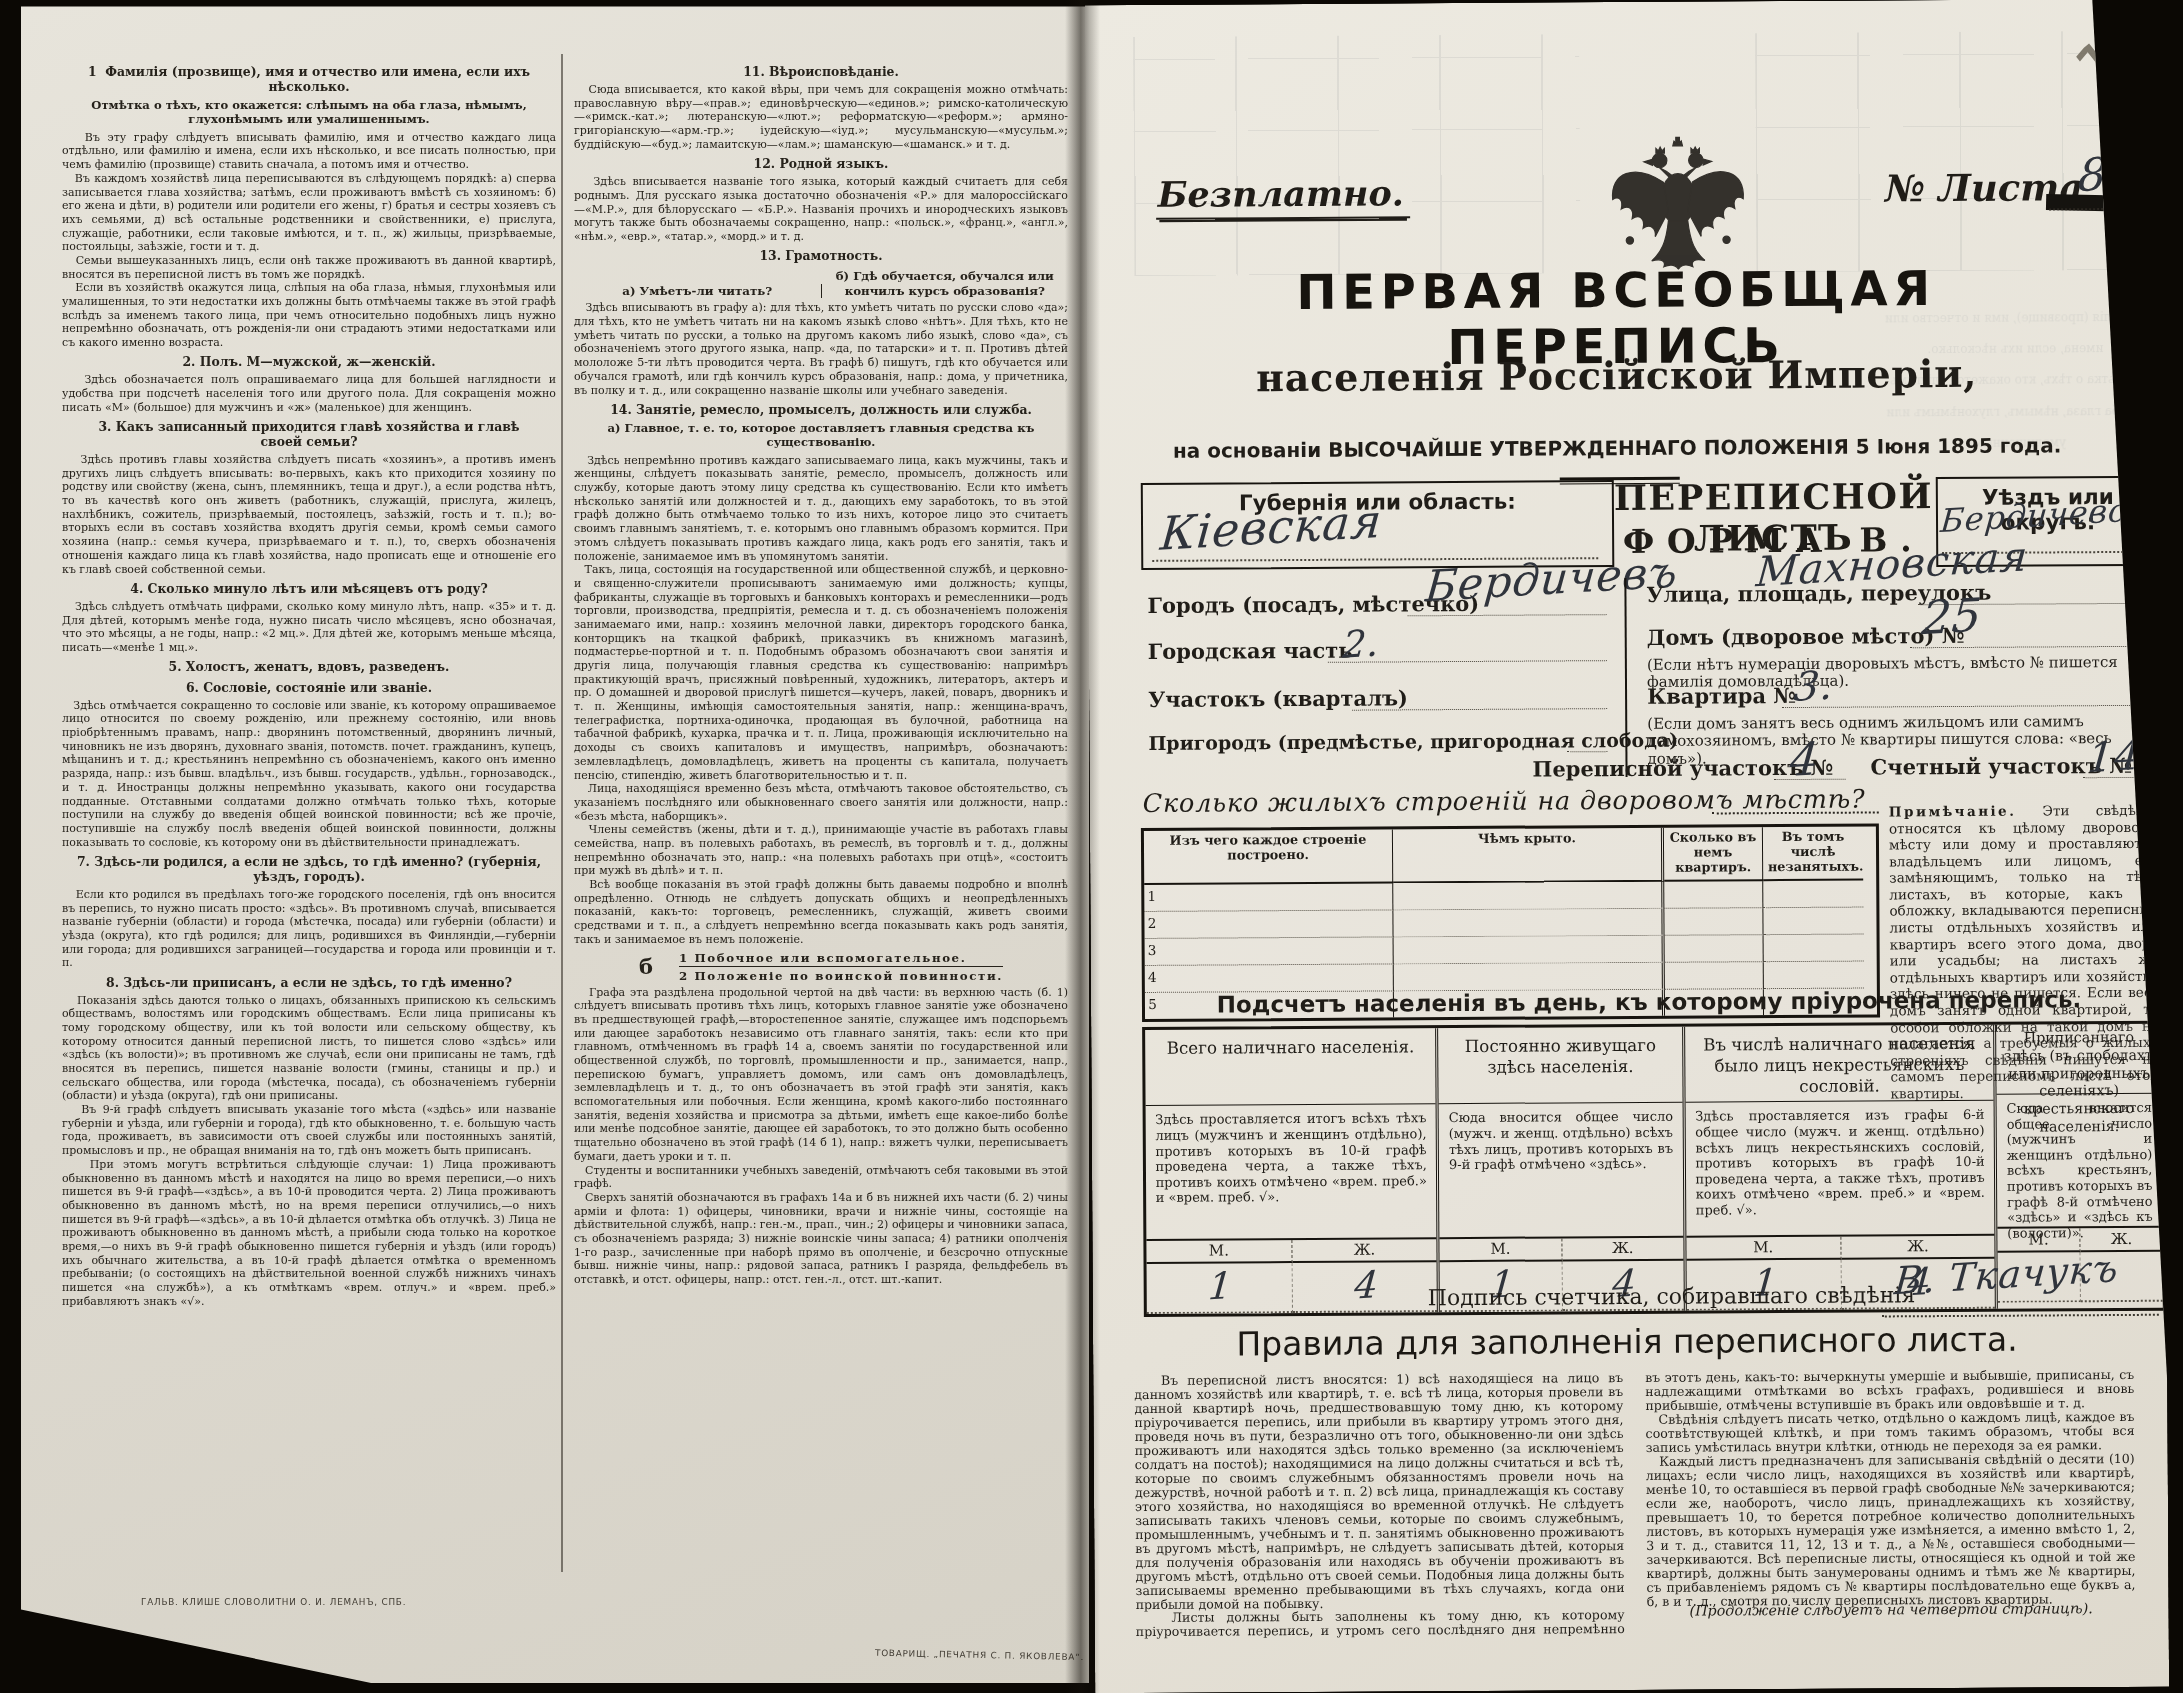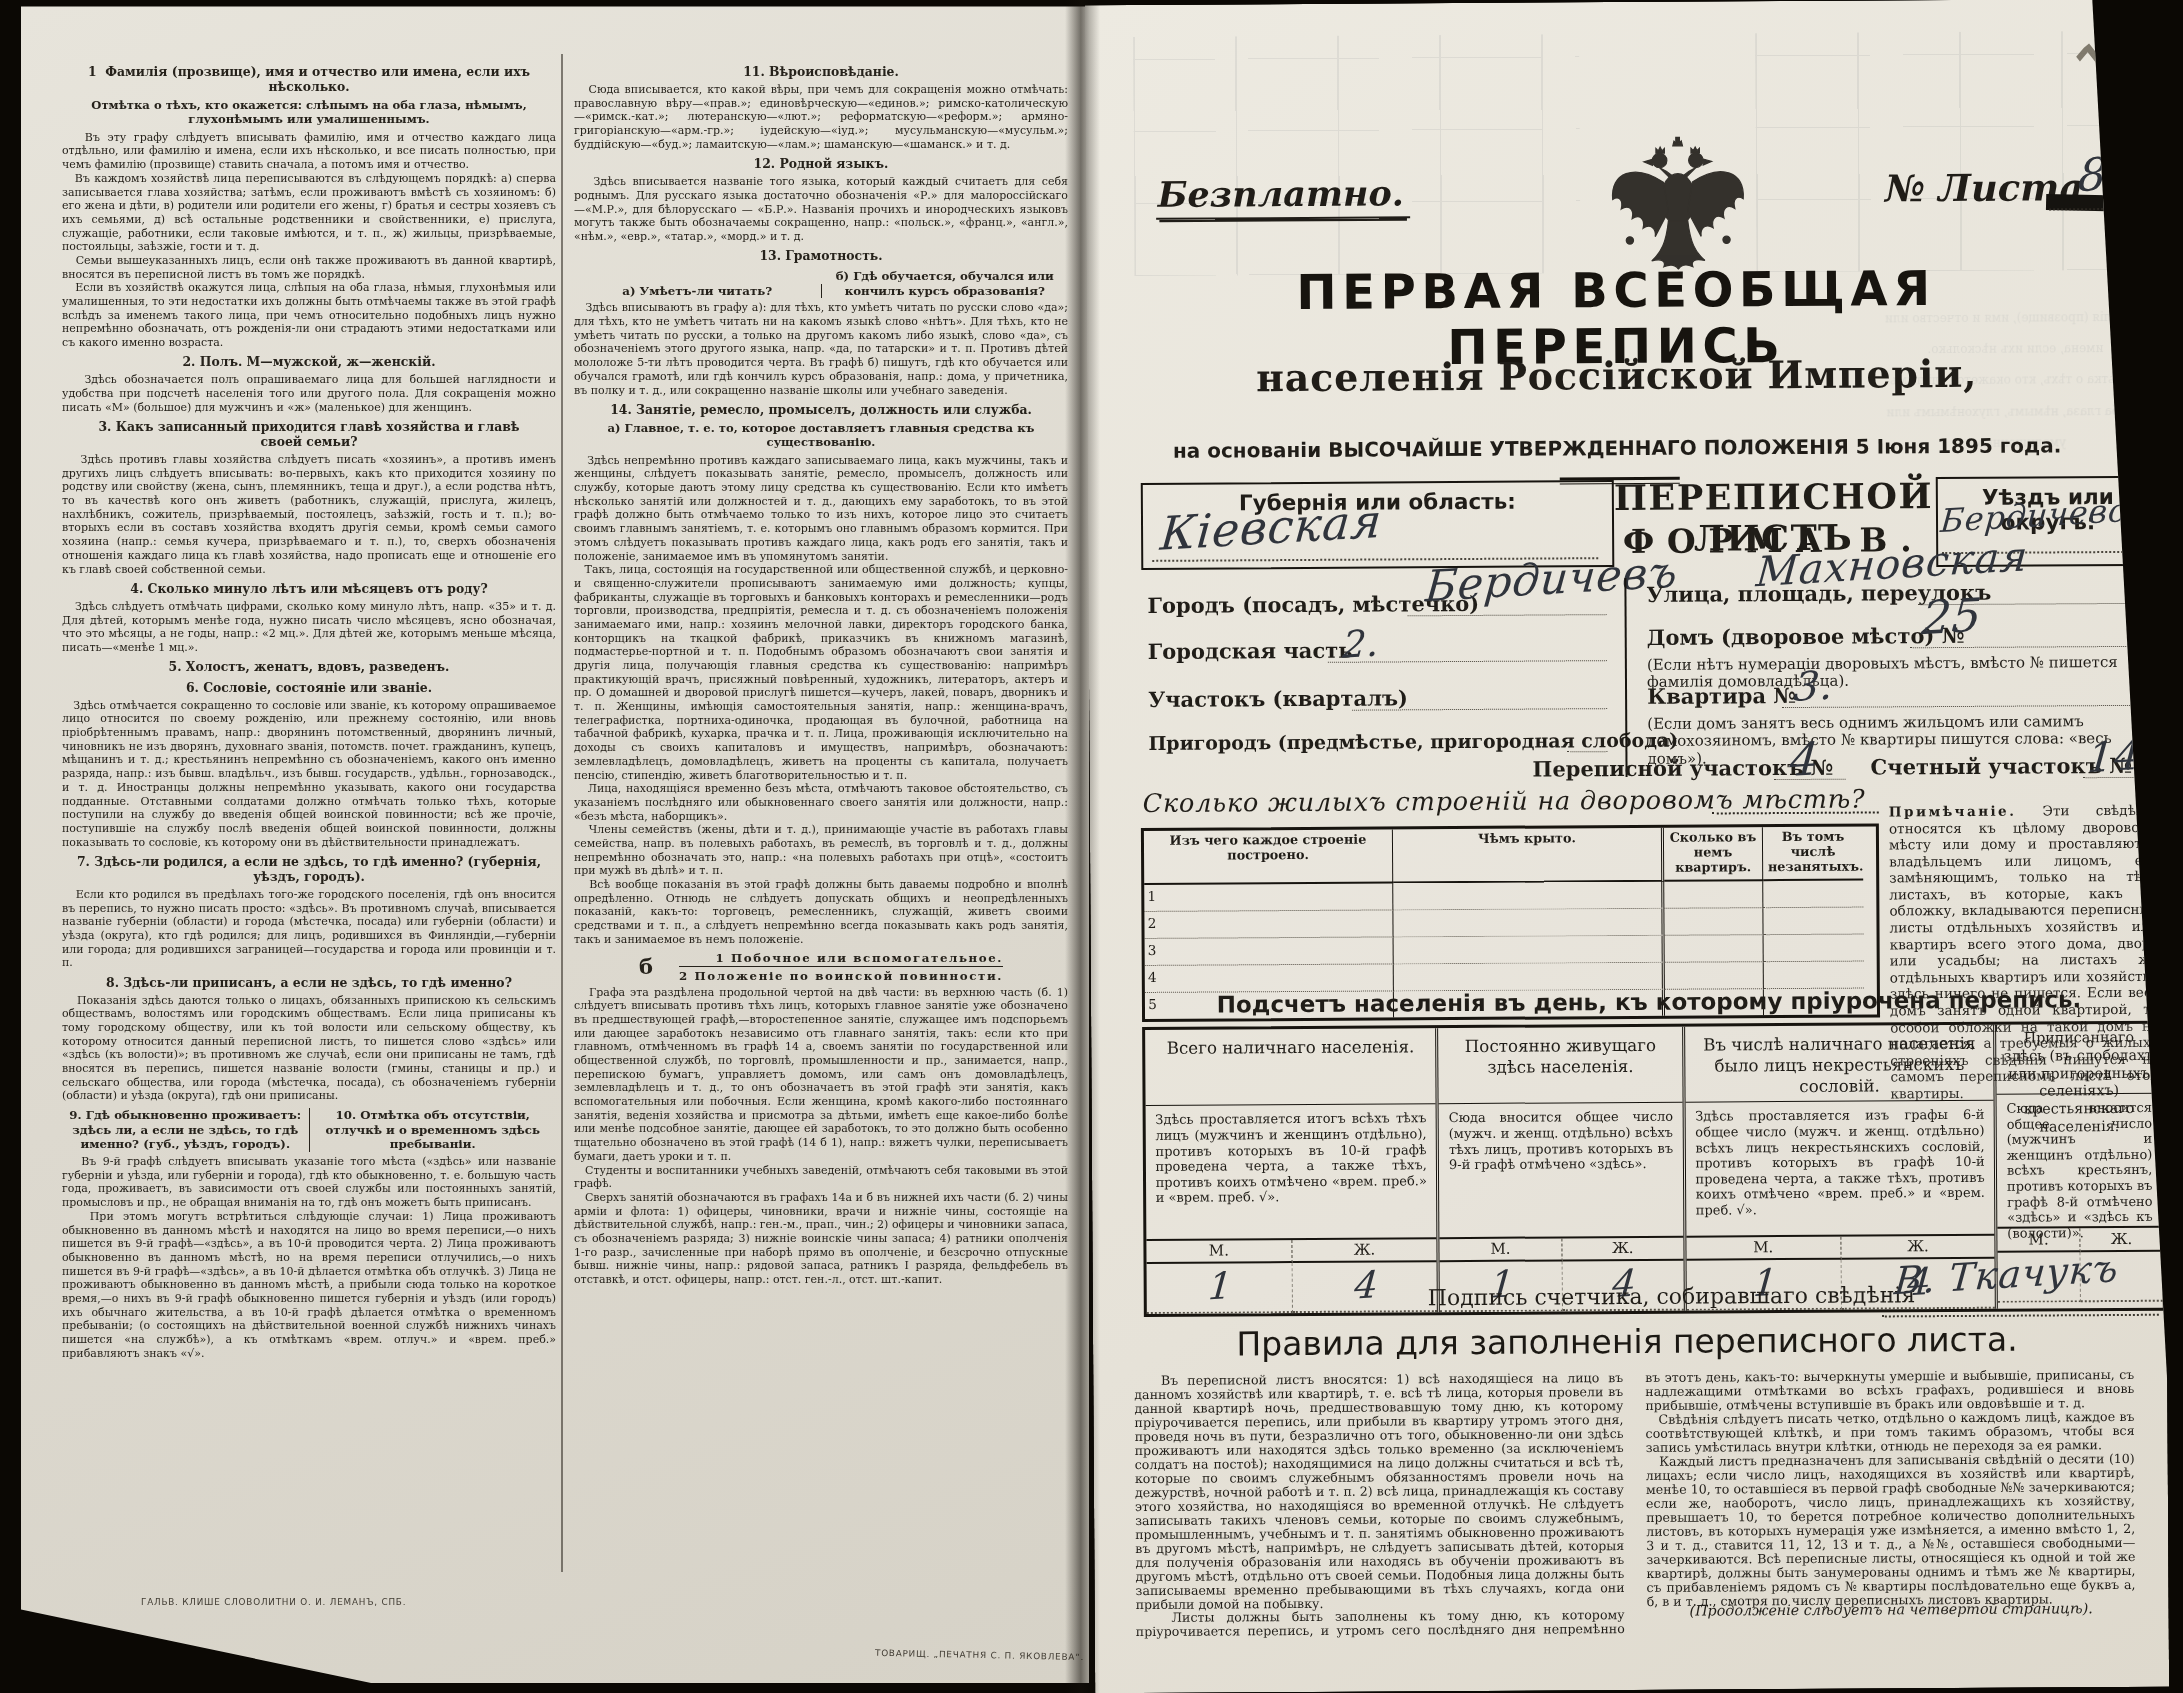--- a/index.html
+++ b/index.html
@@ -18,21 +18,21 @@
   #lcol2{left:553px;}
   #lcol-divider{position:absolute;left:540px;top:48px;width:1.6px;height:1518px;background:rgba(40,35,28,.55);}
   .sec-h{font-weight:bold;text-align:center;font-size:12.4px;line-height:1.2;margin:5.6px 14.3px 3.2px 14.3px;}
   .sec-sub{font-weight:bold;text-align:center;font-size:11.6px;margin:1.6px 21px 4px 21px;}
   .sec-b{white-space:pre-wrap;}
   .two-head{display:flex;margin:4.8px 0 3.2px 0;align-items:flex-end;}
   .two-head>div{flex:1;font-weight:bold;font-size:11.8px;text-align:center;padding:0 4.8px;}
   .two-head>div:first-child{border-right:1.6px solid #26221b;}
   .b-head{display:flex;align-items:center;justify-content:center;margin:4.8px 0 2.4px 0;}
   .b-prefix{font-size:21px;font-weight:bold;margin-right:8px;}
-  .b-lines{text-align:right;font-weight:bold;font-size:11.8px;letter-spacing:1.6px;margin-left:18px;}
+  .b-lines{text-align:left;font-weight:bold;font-size:11.8px;letter-spacing:1.6px;margin-left:18px;}
   .b-lines .l2{border-top:1.6px solid #26221b;display:block;padding-top:1.6px;}
   .imprint{position:absolute;font-family:"DejaVu Sans",sans-serif;font-size:8.8px;letter-spacing:0.8px;color:#413c33;}
   
   .hw{font-family:"DejaVu Serif",serif;font-style:italic;color:#30343c;transform:rotate(-3deg) skewX(-8deg);transform-origin:left bottom;display:inline-block;letter-spacing:0.8px;}
   .dot{border-bottom:1.6px dotted #4a453c;}
   #free-label{left:70px;top:169px;font-size:35px;font-weight:bold;font-style:italic;border-bottom:2.4px solid #201d18;box-shadow:0 5.6px 0 -3.2px #201d18;padding:0 6.4px 3.2px 1.6px;}
   #sheet-no{left:799px;top:166px;font-size:37px;font-style:italic;font-weight:bold;}
   #sheet-no-line{left:963px;top:209px;width:102px;border-bottom:2.4px dotted #2a2620;}
   #sheet-no-value{left:990px;top:150px;font-size:45px;}
   #sheet-smudge{left:960px;top:196px;width:105px;height:16px;background:#15130f;transform:rotate(1.5deg);}
@@ -113,24 +113,20 @@
     <div class="sec-b">   Здѣсь противъ главы хозяйства слѣдуетъ писать «хозяинъ», а противъ именъ другихъ лицъ слѣдуетъ вписывать: во-первыхъ, какъ кто приходится хозяину по родству или свойству (жена, сынъ, племянникъ, теща и друг.), а если родства нѣтъ, то въ качествѣ кого онъ живетъ (работникъ, служащій, прислуга, жилецъ, нахлѣбникъ, сожитель, призрѣваемый, постоялецъ, заѣзжій, гость и т. п.); во-вторыхъ если въ составъ хозяйства входятъ другія семьи, кромѣ семьи самого хозяина (напр.: семья кучера, призрѣваемаго и т. п.), то, сверхъ обозначенія отношенія каждаго лица къ главѣ хозяйства, надо прописать еще и отношеніе его къ главѣ своей собственной семьи.</div>
     <div class="sec-h">4. Сколько минуло лѣтъ или мѣсяцевъ отъ роду?</div>
     <div class="sec-b">   Здѣсь слѣдуетъ отмѣчать цифрами, сколько кому минуло лѣтъ, напр. «35» и т. д. Для дѣтей, которымъ менѣе года, нужно писать число мѣсяцевъ, ясно обозначая, что это мѣсяцы, а не годы, напр.: «2 мц.». Для дѣтей же, которымъ меньше мѣсяца, писать—«менѣе 1 мц.».</div>
     <div class="sec-h">5. Холостъ, женатъ, вдовъ, разведенъ.</div>
     <div class="sec-h">6. Сословіе, состояніе или званіе.</div>
     <div class="sec-b">   Здѣсь отмѣчается сокращенно то сословіе или званіе, къ которому опрашиваемое лицо относится по своему рожденію, или прежнему состоянію, или вновь пріобрѣтеннымъ правамъ, напр.: дворянинъ потомственный, дворянинъ личный, чиновникъ не изъ дворянъ, духовнаго званія, потомств. почет. гражданинъ, купецъ, мѣщанинъ и т. д.; крестьянинъ непремѣнно съ обозначеніемъ, какого онъ именно разряда, напр.: изъ бывш. владѣльч., изъ бывш. государств., удѣльн., горнозаводск., и т. д. Иностранцы должны непремѣнно указывать, какого они государства подданные. Отставными солдатами должно отмѣчать только тѣхъ, которые поступили на службу до введенія общей воинской повинности; всѣ же прочіе, поступившіе на службу послѣ введенія общей воинской повинности, должны показывать то сословіе, къ которому они въ дѣйствительности принадлежатъ.</div>
     <div class="sec-h">7. Здѣсь-ли родился, а если не здѣсь, то гдѣ именно? (губернія, уѣздъ, городъ).</div>
     <div class="sec-b">   Если кто родился въ предѣлахъ того-же городского поселенія, гдѣ онъ вносится въ перепись, то нужно писать просто: «здѣсь». Въ противномъ случаѣ, вписывается названіе губерніи (области) и города (мѣстечка, посада) или губерніи (области) и уѣзда (округа), кто гдѣ родился; для лицъ, родившихся въ Финляндіи,—губерніи или города; для родившихся заграницей—государства и города или провинціи и т. п.</div>
     <div class="sec-h">8. Здѣсь-ли приписанъ, а если не здѣсь, то гдѣ именно?</div>
     <div class="sec-b">   Показанія здѣсь даются только о лицахъ, обязанныхъ припискою къ сельскимъ обществамъ, волостямъ или городскимъ обществамъ. Если лица приписаны къ тому городскому обществу, или къ той волости или сельскому обществу, къ которому относится данный переписной листъ, то пишется слово «здѣсь» или «здѣсь (къ волости)»; въ противномъ же случаѣ, если они приписаны не тамъ, гдѣ вносятся въ перепись, пишется названіе волости (гмины, станицы и пр.) и сельскаго общества, или города (мѣстечка, посада), съ обозначеніемъ губерніи (области) и уѣзда (округа), гдѣ они приписаны.</div>
-    <div class="two-head">
-      <div>9. Гдѣ обыкновенно проживаетъ: здѣсь ли, а если не здѣсь, то гдѣ именно? (губ., уѣздъ, городъ).</div>
-      <div>10. Отмѣтка объ отсутствіи, отлучкѣ и о временномъ здѣсь пребываніи.</div>
-    </div>
     <div class="sec-b">   Въ 9-й графѣ слѣдуетъ вписывать указаніе того мѣста («здѣсь» или названіе губерніи и уѣзда, или губерніи и города), гдѣ кто обыкновенно, т. е. большую часть года, проживаетъ, въ зависимости отъ своей службы или постоянныхъ занятій, промысловъ и пр., не обращая вниманія на то, гдѣ онъ можетъ быть приписанъ.
    При этомъ могутъ встрѣтиться слѣдующіе случаи: 1) Лица проживаютъ обыкновенно въ данномъ мѣстѣ и находятся на лицо во время переписи,—о нихъ пишется въ 9-й графѣ—«здѣсь», а въ 10-й проводится черта. 2) Лица проживаютъ обыкновенно въ данномъ мѣстѣ, но на время переписи отлучились,—о нихъ пишется въ 9-й графѣ—«здѣсь», а въ 10-й дѣлается отмѣтка объ отлучкѣ. 3) Лица не проживаютъ обыкновенно въ данномъ мѣстѣ, а прибыли сюда только на короткое время,—о нихъ въ 9-й графѣ обыкновенно пишется губернія и уѣздъ (или городъ) ихъ обычнаго жительства, а въ 10-й графѣ дѣлается отмѣтка о временномъ пребываніи; (о состоящихъ на дѣйствительной военной службѣ нижнихъ чинахъ пишется «на службѣ»), а къ отмѣткамъ «врем. отлуч.» и «врем. преб.» прибавляютъ знакъ «√».</div>
   </div>
 
   <div id="lcol2" class="lcol">
     <div class="sec-h">11. Вѣроисповѣданіе.</div>
     <div class="sec-b">   Сюда вписывается, кто какой вѣры, при чемъ для сокращенія можно отмѣчать: православную вѣру—«прав.»; единовѣрческую—«единов.»; римско-католическую—«римск.-кат.»; лютеранскую—«лют.»; реформатскую—«реформ.»; армяно-григоріанскую—«арм.-гр.»; іудейскую—«іуд.»; мусульманскую—«мусульм.»; буддійскую—«буд.»; ламаитскую—«лам.»; шаманскую—«шаманск.» и т. д.</div>
     <div class="sec-h">12. Родной языкъ.</div>
     <div class="sec-b">   Здѣсь вписывается названіе того языка, который каждый считаетъ для себя роднымъ. Для русскаго языка достаточно обозначенія «Р.» для малороссійскаго—«М.Р.», для бѣлорусскаго — «Б.Р.». Названія прочихъ и инородческихъ языковъ могутъ также быть обозначаемы сокращенно, напр.: «польск.», «франц.», «англ.», «нѣм.», «евр.», «татар.», «морд.» и т. д.</div>
     <div class="sec-h">13. Грамотность.</div>

